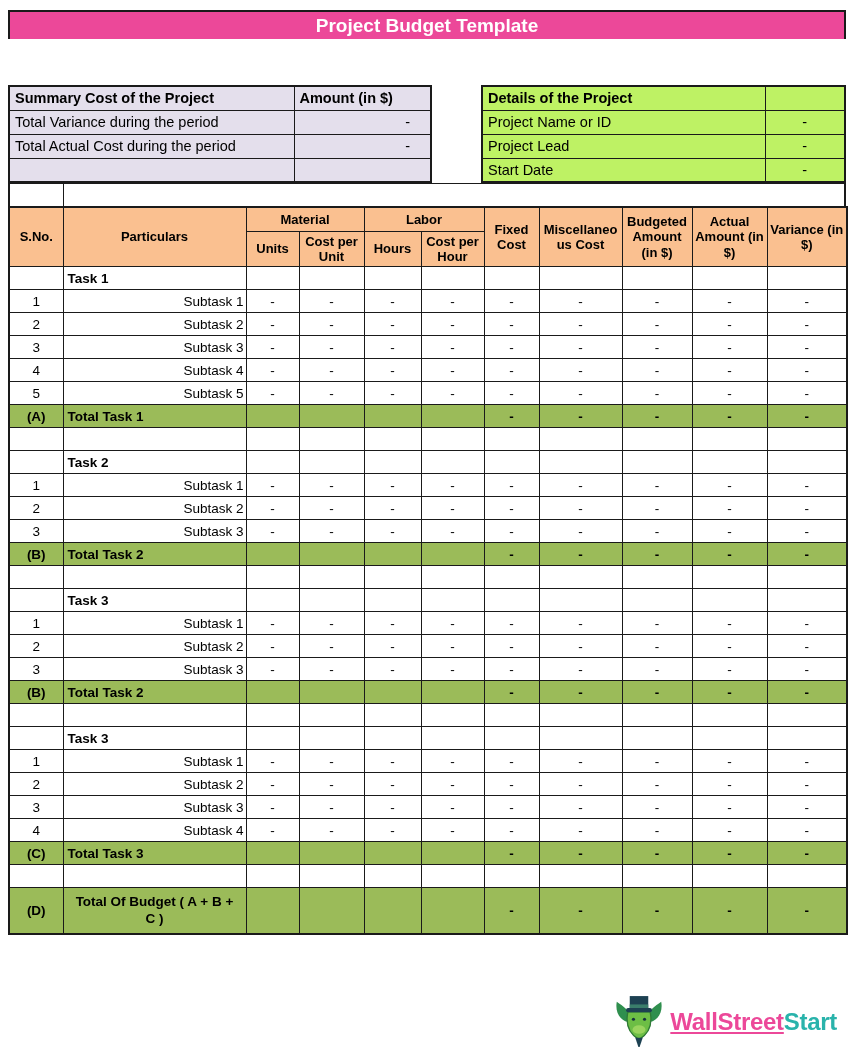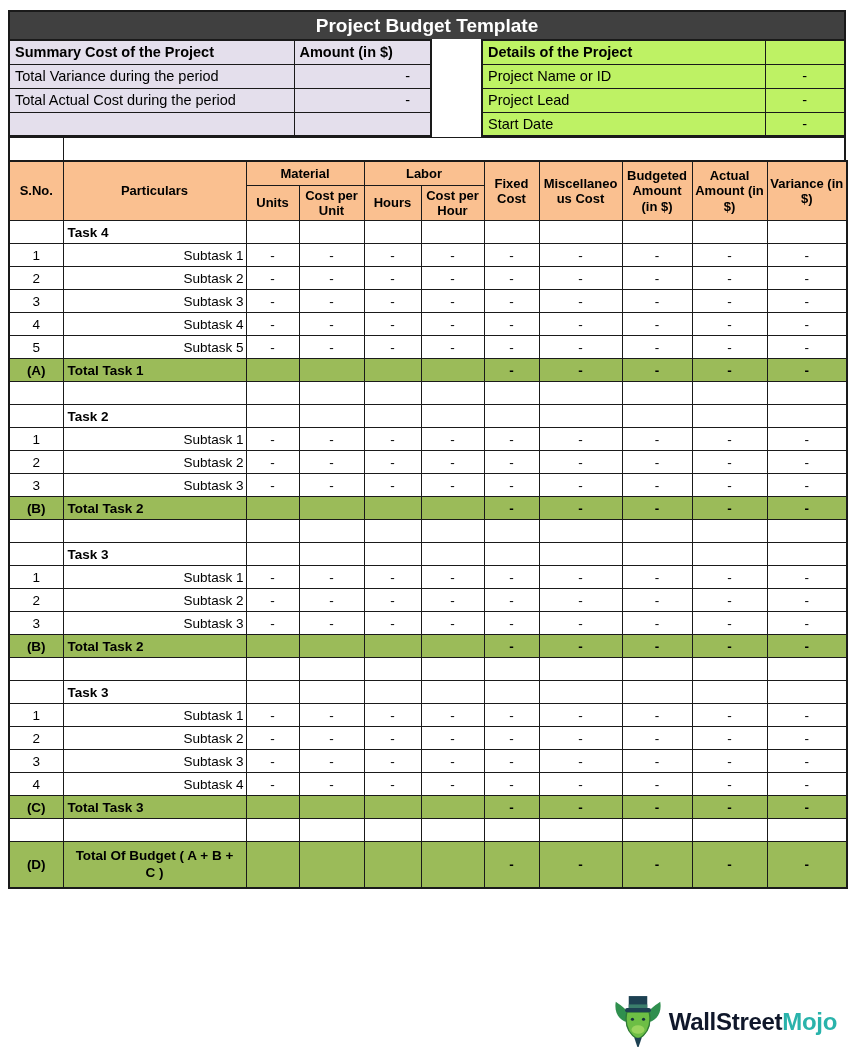--- a/index.html
+++ b/index.html
@@ -5,32 +5,32 @@
   * { box-sizing: border-box; }
   html,body { margin:0; padding:0; }
   body {
     width:854px; height:1047px; background:#ffffff; position:relative;
     font-family:"Liberation Sans", sans-serif; color:#000;
   }
   .sheet { position:absolute; left:8px; top:10px; width:838px; }
 
   
   .title-bar {
-    height:29px; background:#404040; border:2px solid #1a1a1a; border-bottom:none;
+    height:29px; background:#ec4899; border:2px solid #1a1a1a; border-bottom:none;
     color:#fff; font-weight:bold; font-size:19px; text-align:center; line-height:28px;
   }
 
   
   .top-wrap { display:flex; width:838px; }
   table { border-collapse:collapse; table-layout:fixed; }
   .top-wrap table td, .top-wrap table th {
     border:1.6px solid #1a1a1a; height:24px; font-size:14.5px; padding:0 5px;
     overflow:hidden; white-space:nowrap; vertical-align:middle;
   }
-  .top-wrap table { border:2.2px solid #1a1a1a; }
+  .top-wrap table { border:2.2px solid #1a1a1a;margin-top:46px; }
   .t-sum { width:422px; background:#E4DFEC; }
   .t-det { width:363px; background:#bef264; }
   .top-gap { width:53px; background:#fff; }
   .top-wrap th { text-align:left; font-weight:bold; font-size:15px; }
   .amount-val { text-align:right; padding-right:20px !important; }
   .det-val { text-align:center; }
 
   
   .mid-sep {
     height:23px; border-left:2.2px solid #1a1a1a; border-right:2.2px solid #1a1a1a;
@@ -51,21 +51,21 @@
   .budget td.plabel { text-align:left; padding-left:4px; font-weight:bold; white-space:nowrap; }
   .budget td.psub { text-align:right; padding-left:40px; white-space:nowrap; }
   .budget td.dash { text-align:center; }
   .budget tr.total-row td { background:#9BBB59; font-weight:bold; }
   .budget tr.grand-row td { height:46px; background:#9BBB59; font-weight:bold; }
   .budget tr.grand-row td.plabel { text-align:center; white-space:normal; line-height:1.3; padding:0 8px; }
 
   
   .logo { position:absolute; top:984px; right:9px; display:flex; align-items:center; gap:6px; }
   .brand { font-size:24px; font-weight:bold; letter-spacing:-0.3px; line-height:1; }
-  .brand .p1 { color:#0f172a; }
+  .brand .p1 { color:#ec4899;text-decoration:underline; }
   .brand .p2 { color:#29B3AB; }
 </style>
 </head>
 <body>
 
 <div class="sheet">
 
   <div class="title-bar">Project Budget Template</div>
 
   <div class="top-wrap">
@@ -155,21 +155,21 @@
       <tr>
         <th>Units</th>
         <th>Cost per Unit</th>
         <th>Hours</th>
         <th>Cost per Hour</th>
       </tr>
     </thead>
     <tbody id="budget-body">
         <tr class="task-row">
           <td class="sno"></td>
-          <td class="plabel">Task 4</td>
+          <td class="plabel">Task 1</td>
           <td></td>
           <td></td>
           <td></td>
           <td></td>
           <td></td>
           <td></td>
           <td></td>
           <td></td>
           <td></td>
         </tr>
@@ -534,17 +534,17 @@
       <path d="M15,19 L39,19 C41.5,31 39,42 27,49 C15,42 12.5,31 15,19 Z" fill="#6DBE45" stroke="#2F7A36" stroke-width="1.4"></path>
       <ellipse cx="27" cy="38" rx="7" ry="4.6" fill="#9AD45E"></ellipse>
       <circle cx="21" cy="27" r="1.7" fill="#15323F"></circle>
       <circle cx="33" cy="27" r="1.7" fill="#15323F"></circle>
       <rect x="17" y="2" width="20" height="14" fill="#1D4152"></rect>
       <rect x="17" y="11" width="20" height="4" fill="#3A7D6B"></rect>
       <rect x="13" y="15" width="28" height="4.4" rx="2.2" fill="#1D4152"></rect>
       <path d="M23,47 L31,47 L27,59 Z" fill="#1D4152"></path>
     </svg>
     <div class="brand">
-      <span class="p1">WallStreet</span><span class="p2">Mojo</span>
+      <span class="p1">WallStreet</span><span class="p2">Start</span>
     </div>
   </div>
 
 </div>
 
 </body></html>

